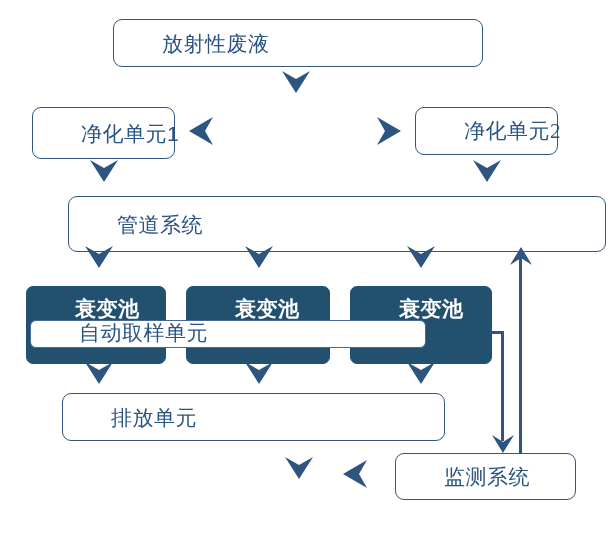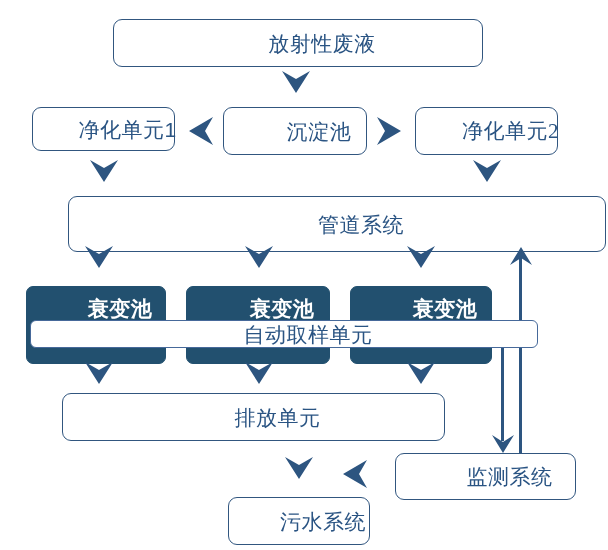--- a/index.html
+++ b/index.html
@@ -16,21 +16,21 @@
     width: 608px;
     height: 550px;
     background: #ffffff;
     overflow: hidden;
   }
   .node {
     position: absolute;
     box-sizing: border-box;
     display: flex;
     align-items: center;
-    justify-content: center;
+    justify-content: flex-start;
     border: 1.6px solid #31567f;
     border-radius: 9px;
     background: #ffffff;
     color: #2a5483;
     font-size: 21px;
     line-height: 1;
     letter-spacing: 0.5px;
     white-space: nowrap;
     font-weight: 400;
     padding-left: 48px;
@@ -64,27 +64,24 @@
 <div id="canvas">
 
   <div class="node" style="left:113px; top:19px; width:370px; height:48px;">
     <span>放射性废液</span>
   </div>
 
   <svg class="arrow" style="left:280px; top:69px;" width="32" height="30" viewBox="0 0 32 30">
     <path d="M2 2 L16 24 L30 2 L16 10 Z" fill="#2d5580"></path>
   </svg>
 
-  <div class="node" style="left:32px; top:107px; width:143px; height:44px;">
+  <div class="node" style="left:32px; top:107px; width:143px; height:52px;">
     <span>净化单元1</span>
   </div>
 
-  <div class="node" style="left:223px; top:107px; width:144px; height:48px;">
-    <span>沉淀池</span>
-  </div>
 
   <div class="node" style="left:415px; top:107px; width:143px; height:48px;font-family:Liberation Serif, serif;">
     <span>净化单元2</span>
   </div>
 
   <svg class="arrow" style="left:183px; top:115px;" width="32" height="32" viewBox="0 0 32 32">
     <path d="M30 2 L6 16 L30 30 L22 16 Z" fill="#2d5580"></path>
   </svg>
 
   <svg class="arrow" style="left:375px; top:115px;" width="32" height="32" viewBox="0 0 32 32">
@@ -118,21 +115,21 @@
   </div>
 
   <div class="node filled" style="left:186px; top:280px; width:144px; height:78px;">
     <span style="margin-top:-34px;">衰变池</span>
   </div>
 
   <div class="node filled" style="left:350px; top:280px; width:142px; height:78px;">
     <span style="margin-top:-34px;">衰变池</span>
   </div>
 
-  <div class="node overlay" style="left:30px; top:320px; width:508px; height:28px; border-radius:6px;">
+  <div class="node overlay" style="left:30px; top:320px; width:396px; height:28px; border-radius:6px;font-family:Liberation Mono, monospace;">
     <span>自动取样单元</span>
   </div>
 
   <div class="line" style="left:490px; top:331px; width:14px; height:2.5px;"></div>
   <div class="line" style="left:501px; top:331px; width:2.5px; height:110px;"></div>
   <svg class="arrow" style="left:491px; top:434px;" width="24" height="22" viewBox="0 0 24 22">
     <path d="M1 1 L12 19 L23 1 L12 8 Z" fill="#2d5580"></path>
   </svg>
 
   <div class="line" style="left:519px; top:255px; width:2.5px; height:198px;"></div>
@@ -159,17 +156,14 @@
   </svg>
 
   <svg class="arrow" style="left:337px; top:458px;" width="32" height="32" viewBox="0 0 32 32">
     <path d="M30 2 L6 16 L30 30 L22 16 Z" fill="#2d5580"></path>
   </svg>
 
   <div class="node" style="left:395px; top:453px; width:181px; height:47px;">
     <span>监测系统</span>
   </div>
 
-  <div class="node" style="left:228px; top:497px; width:142px; height:48px;">
-    <span>污水系统</span>
-  </div>
 
 </div>
 
 </body></html>

